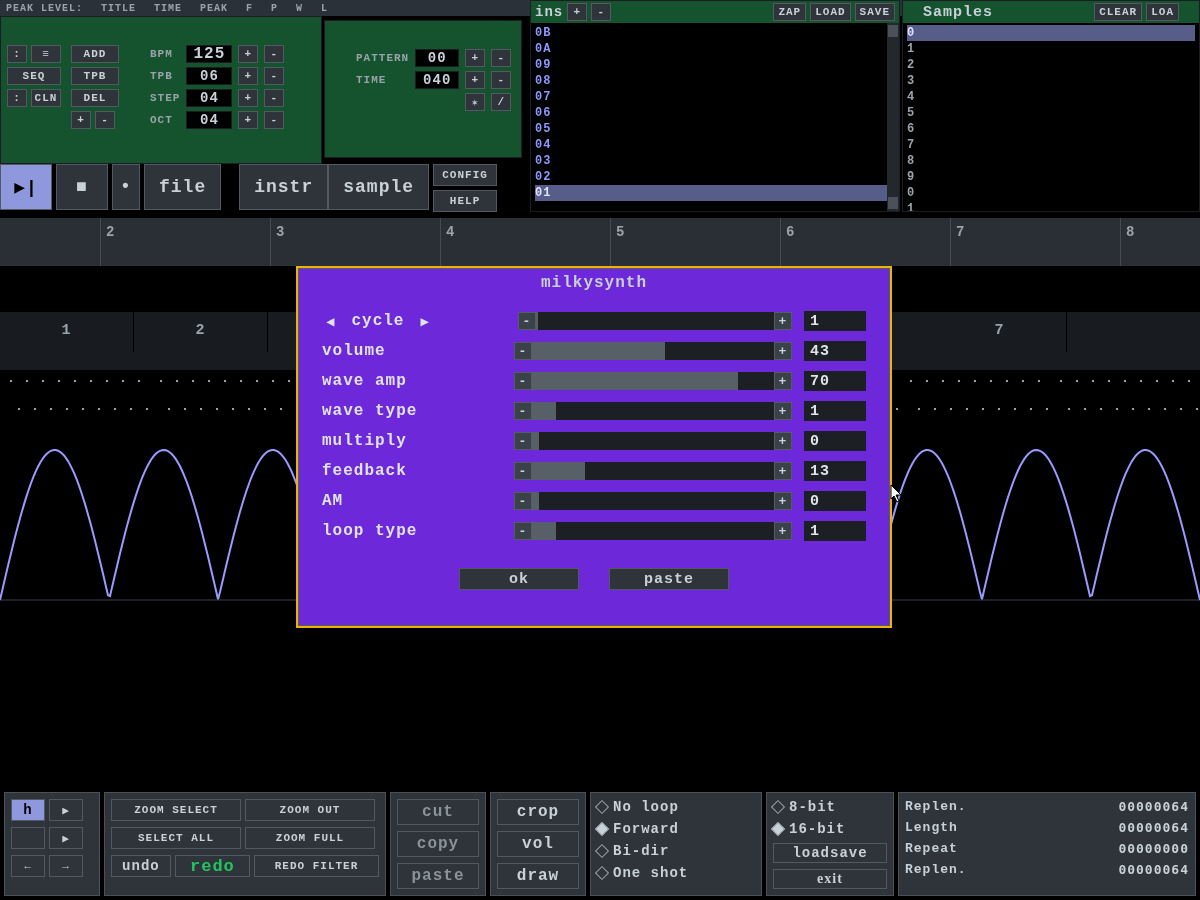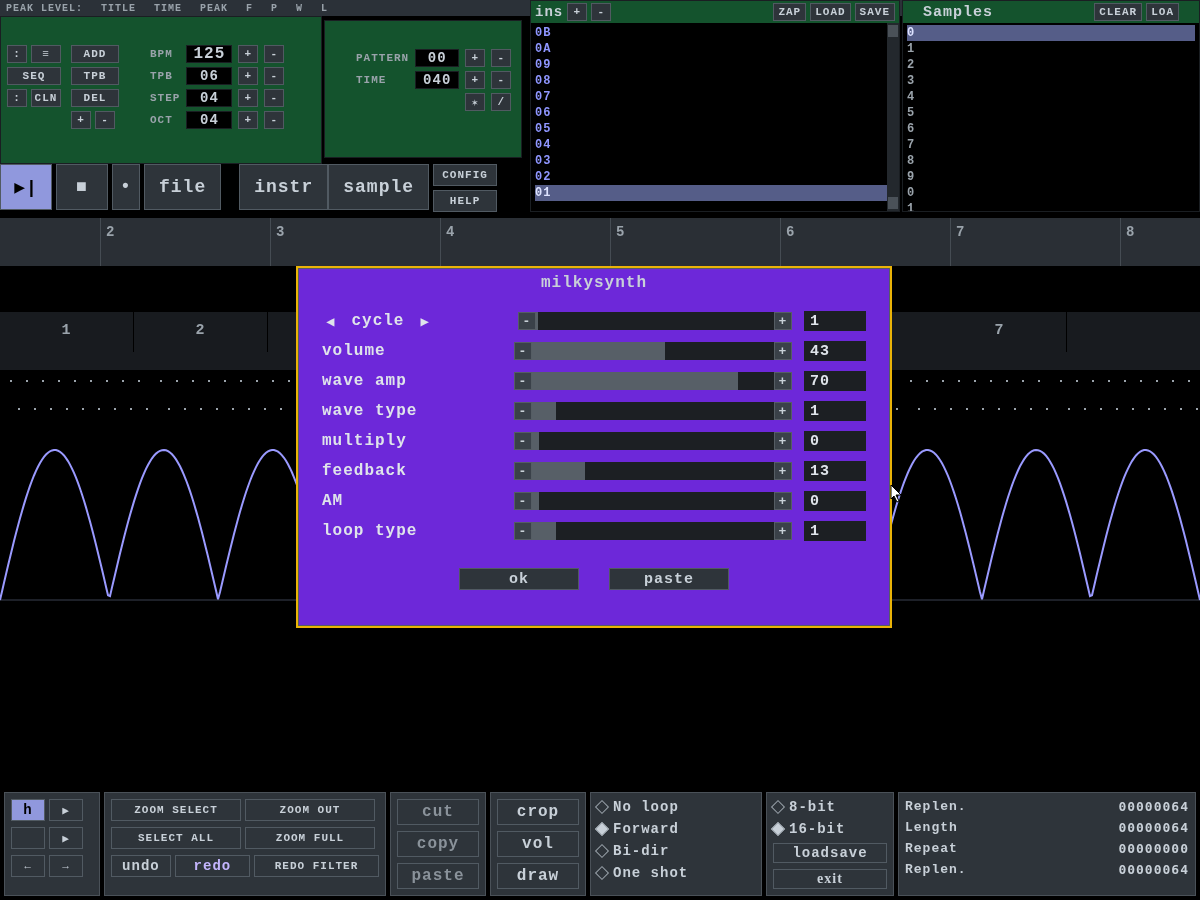--- a/index.html
+++ b/index.html
@@ -448,21 +448,21 @@
     <div class="row">
         <div class="btn" style="width:130px;height:22px">ZOOM SELECT</div>
                      <div class="btn" style="width:130px;height:22px">ZOOM OUT</div>
       </div>
     <div class="row">
         <div class="btn" style="width:130px;height:22px">SELECT ALL</div>
                      <div class="btn" style="width:130px;height:22px">ZOOM FULL</div>
       </div>
     <div class="row">
         <div class="btn" style="width:62px;height:22px;font-size:14px">undo</div>
-                     <div class="btn" style="width:78px;height:22px;font-size:14px;color:#c4b5fd">redo</div>
+                     <div class="btn" style="width:78px;height:22px;font-size:17px;color:#22c55e">redo</div>
                      <div class="btn" style="width:130px;height:22px">REDO FILTER</div>
       </div>
   </div>
   <div class="bot-box" style="width:96px">
     <div class="btn" style="height:26px;font-size:16px;color:#8a929a">cut</div>
     <div class="btn" style="height:26px;font-size:16px;color:#8a929a">copy</div>
     <div class="btn" style="height:26px;font-size:16px;color:#8a929a">paste</div>
   </div>
   <div class="bot-box" style="width:96px">
     <div class="btn" style="height:26px;font-size:16px">crop</div>

